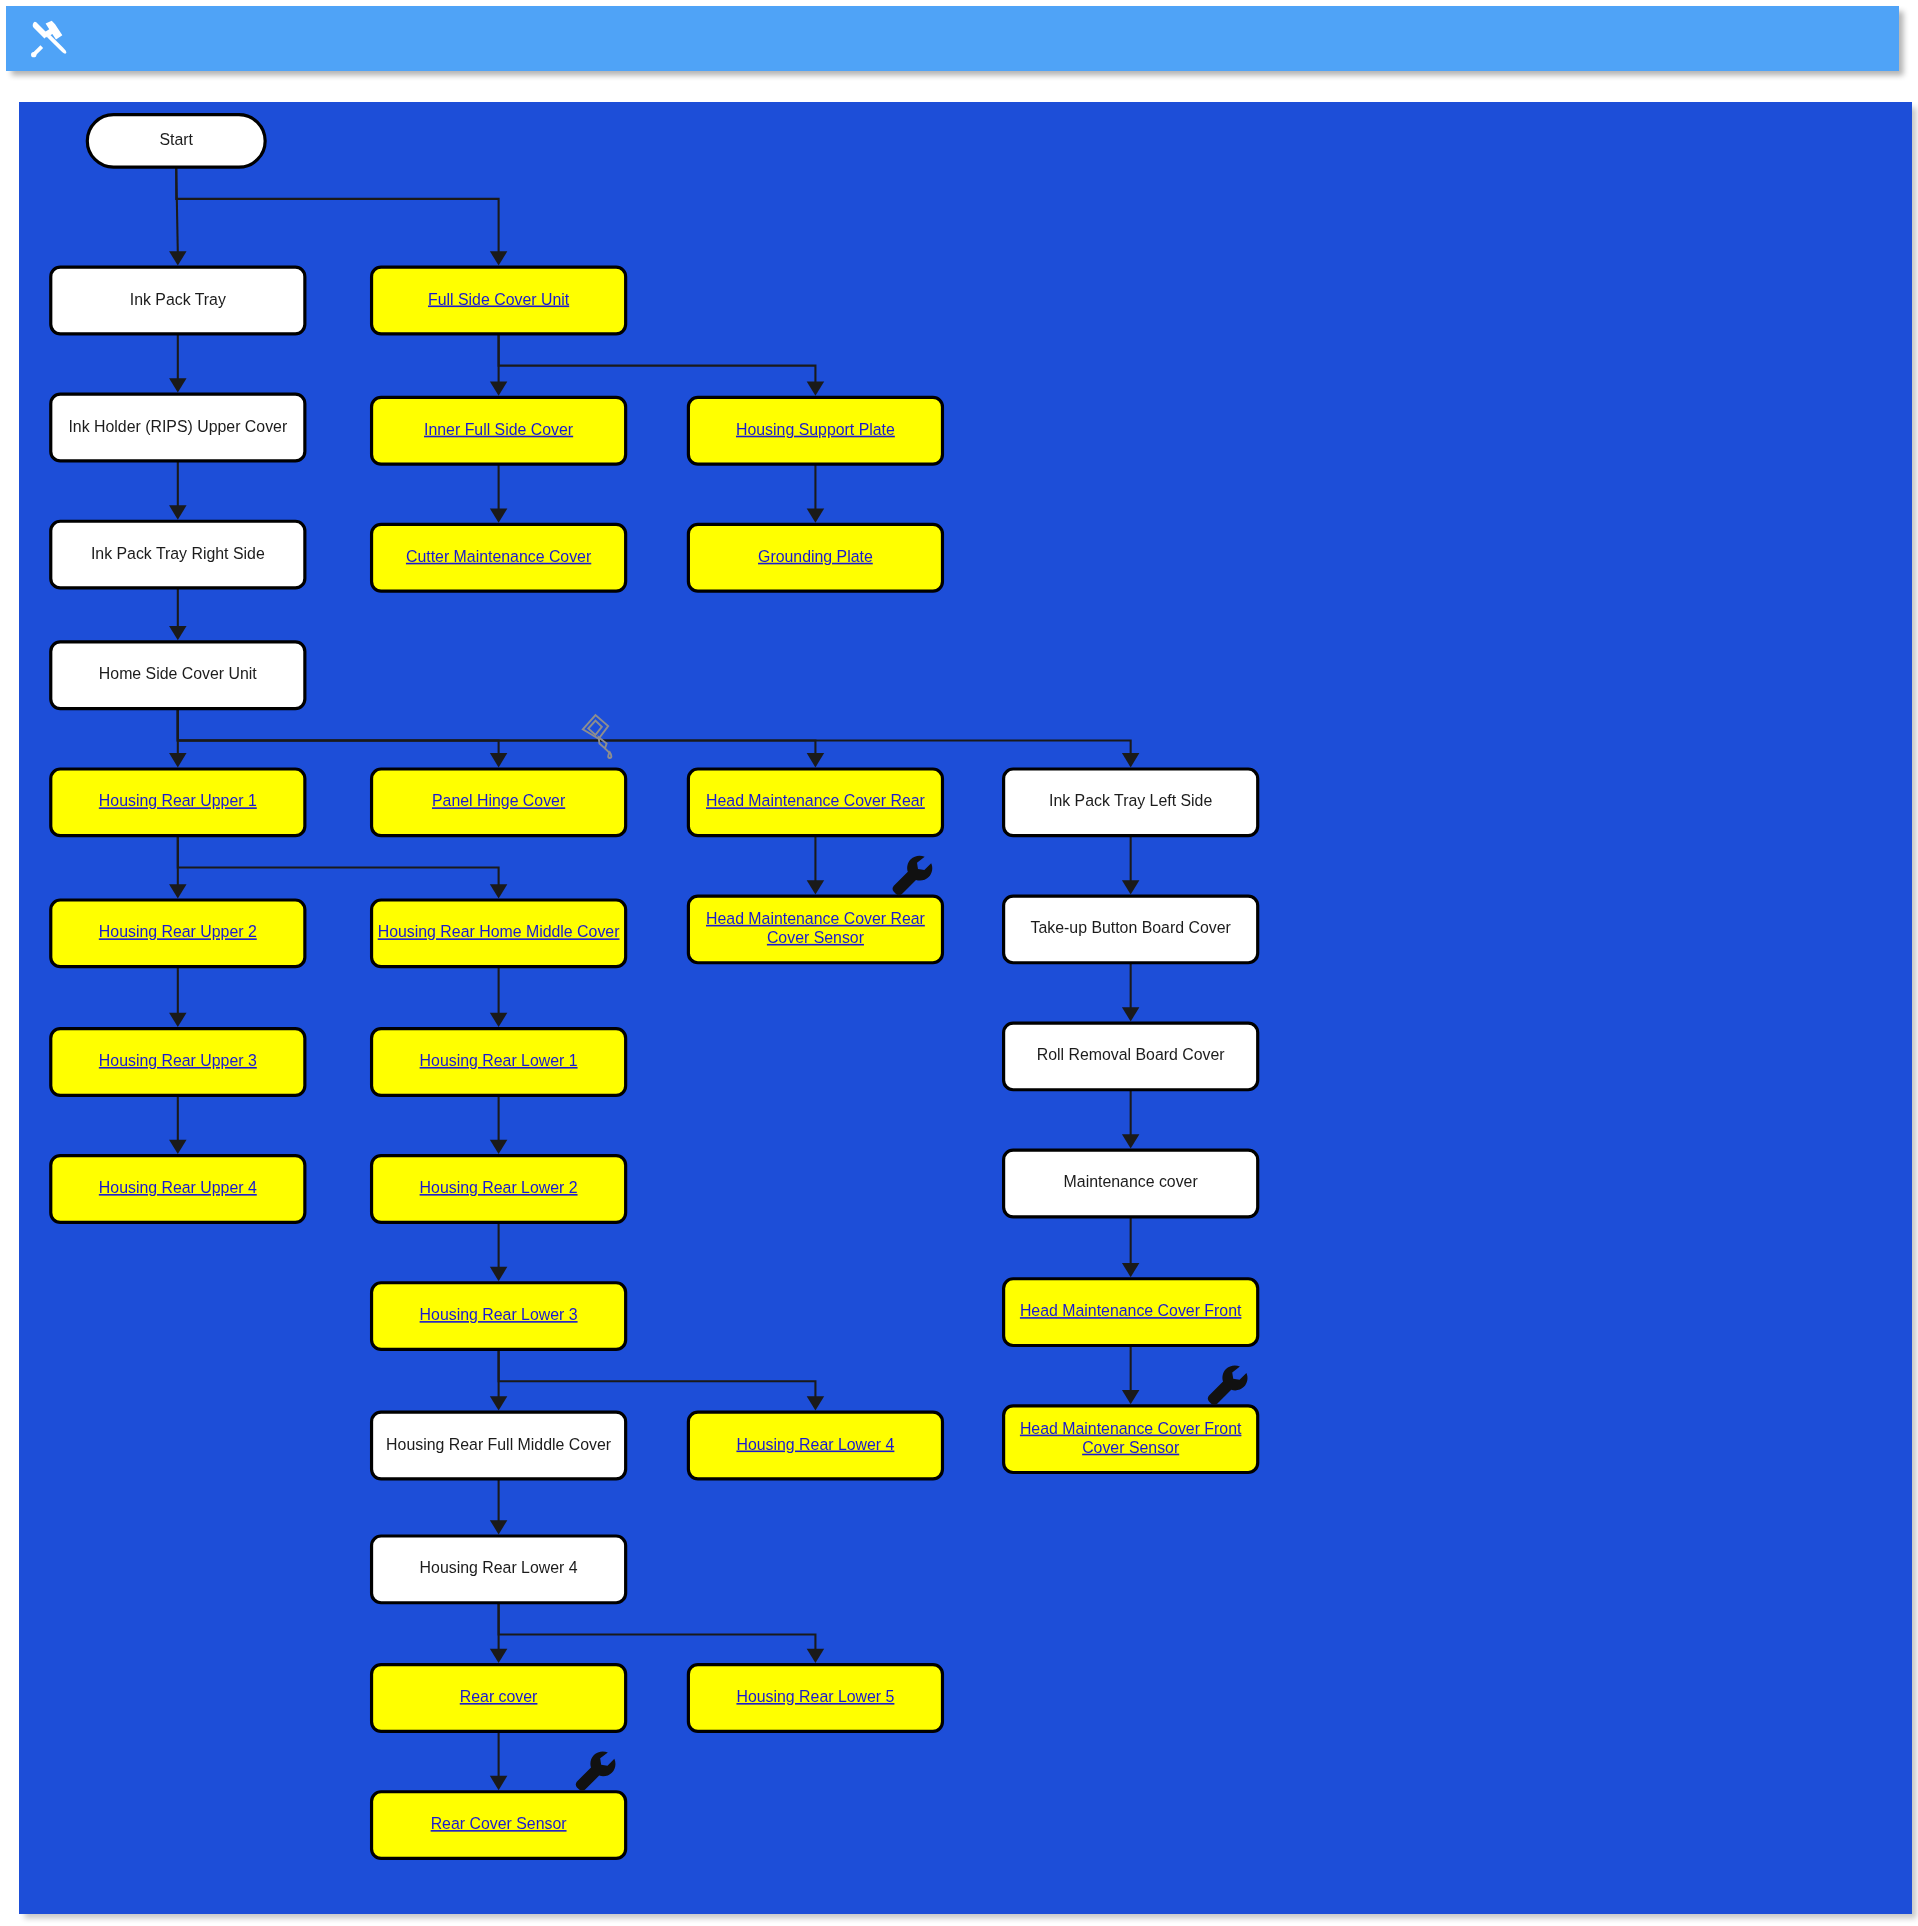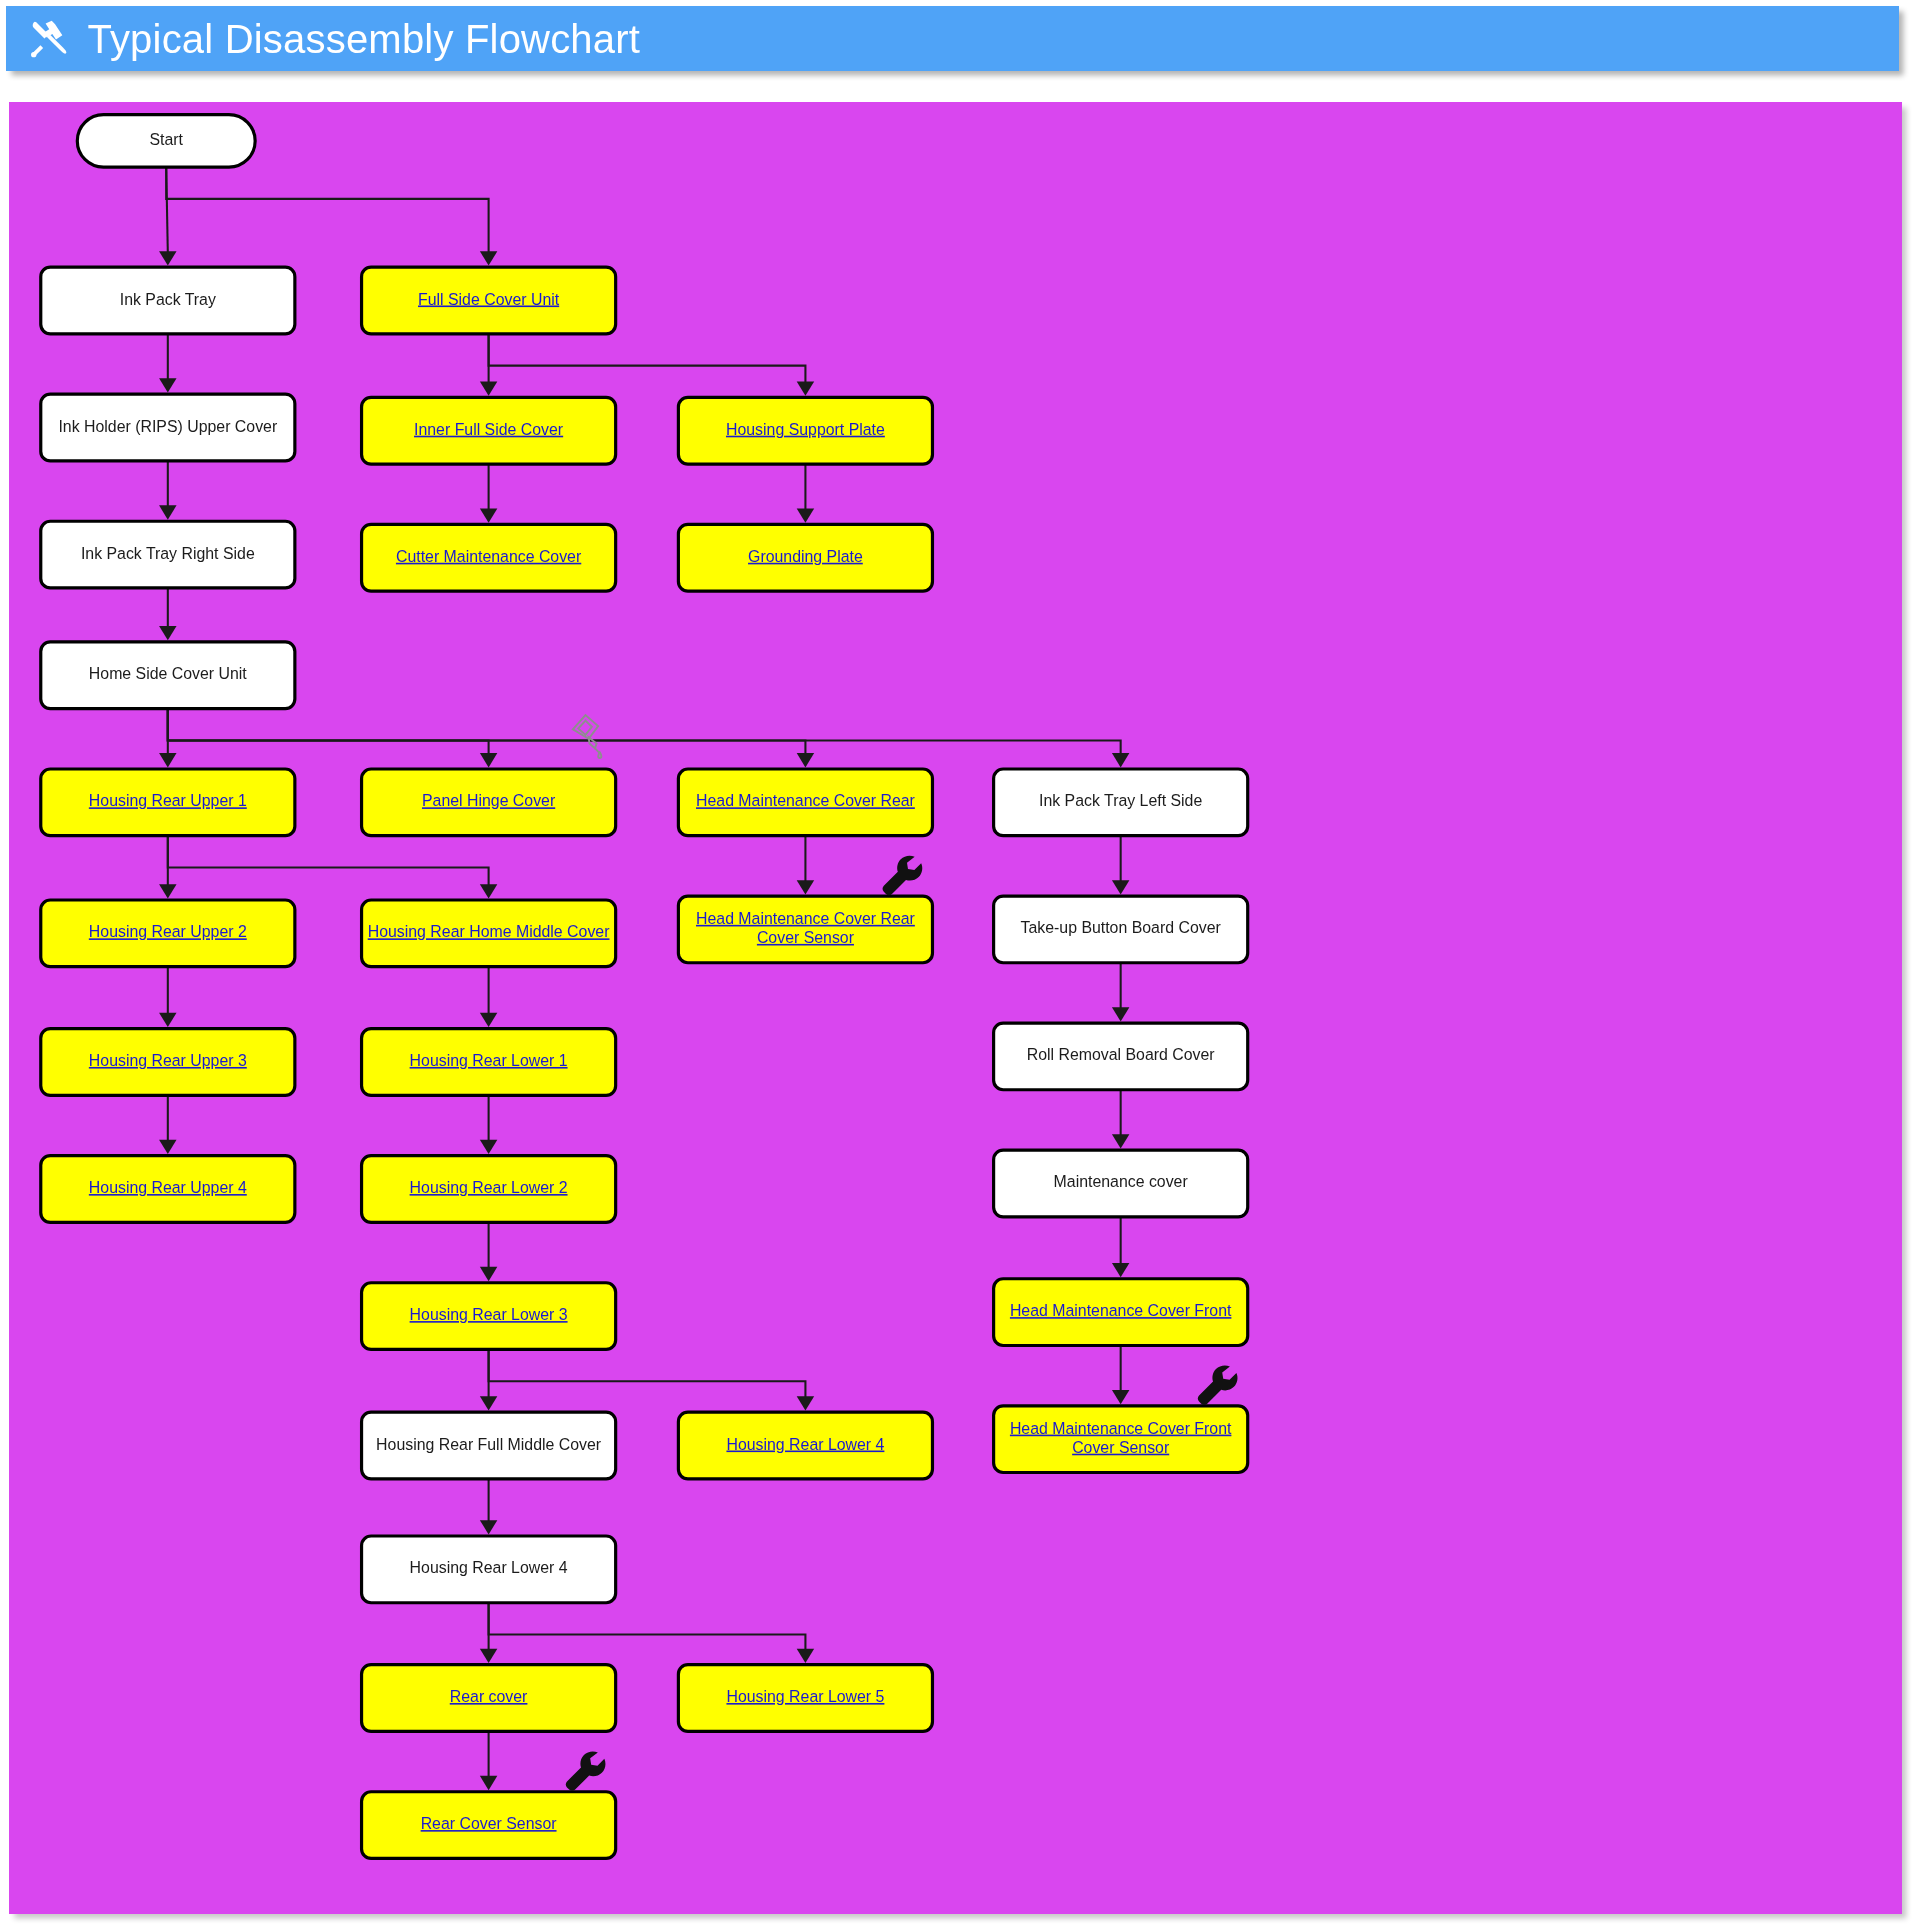--- a/index.html
+++ b/index.html
@@ -43,25 +43,25 @@
     font-weight: 400;
     letter-spacing: 0.2px;
     line-height: 1;
     white-space: nowrap;
     font-family: "Liberation Sans", sans-serif;
   }
 
   
   #content-panel {
     position: absolute;
-    left: 9px;
+    left: 19px;
     top: 102px;
     width: 1893px;
     height: 1812px;
-    background: #d946ef;
+    background: #1d4ed8;
     box-shadow: 4.8px 4.8px 5.6px rgba(0,0,0,0.22);
     overflow: hidden;
   }
   #flow-svg {
     position: absolute;
     left: 0;
     top: 0;
     width: 1893px;
     height: 1812px;
     display: block;
@@ -110,21 +110,20 @@
   <div id="header-bar">
     <svg id="header-icon" viewBox="0 0 64 64" aria-hidden="true">
       <g fill="#ffffff">
         <path d="M44 6 L58 20 L50 28 L43 21 L36 28 L30 22 L37 15 L30 8 L38 2 Z" transform="translate(-4,2) rotate(12 32 16)"></path>
         <path d="M10 8 C8 10 8 14 10 16 L26 32 L32 26 L16 10 C14 8 12 6 10 8 Z"></path>
         <path d="M30 30 L48 48 C52 52 56 56 58 54 C60 52 56 48 52 44 L34 26 Z"></path>
         <path d="M8 54 L20 42 L24 46 L12 58 Z"></path>
         <circle cx="10" cy="56" r="4"></circle>
       </g>
     </svg>
-    <div id="header-title">Typical Disassembly Flowchart</div>
   </div>
 
   <div id="content-panel">
     <svg id="flow-svg" viewBox="0 0 2384 2282">
       <g id="edge-layer">
           <g>
             <path class="edge-line" d="M198,82 L200,190"></path>
             <path class="edge-head" d="M189,188 L211,188 L200,206 Z"></path>
           </g>
           <g>

